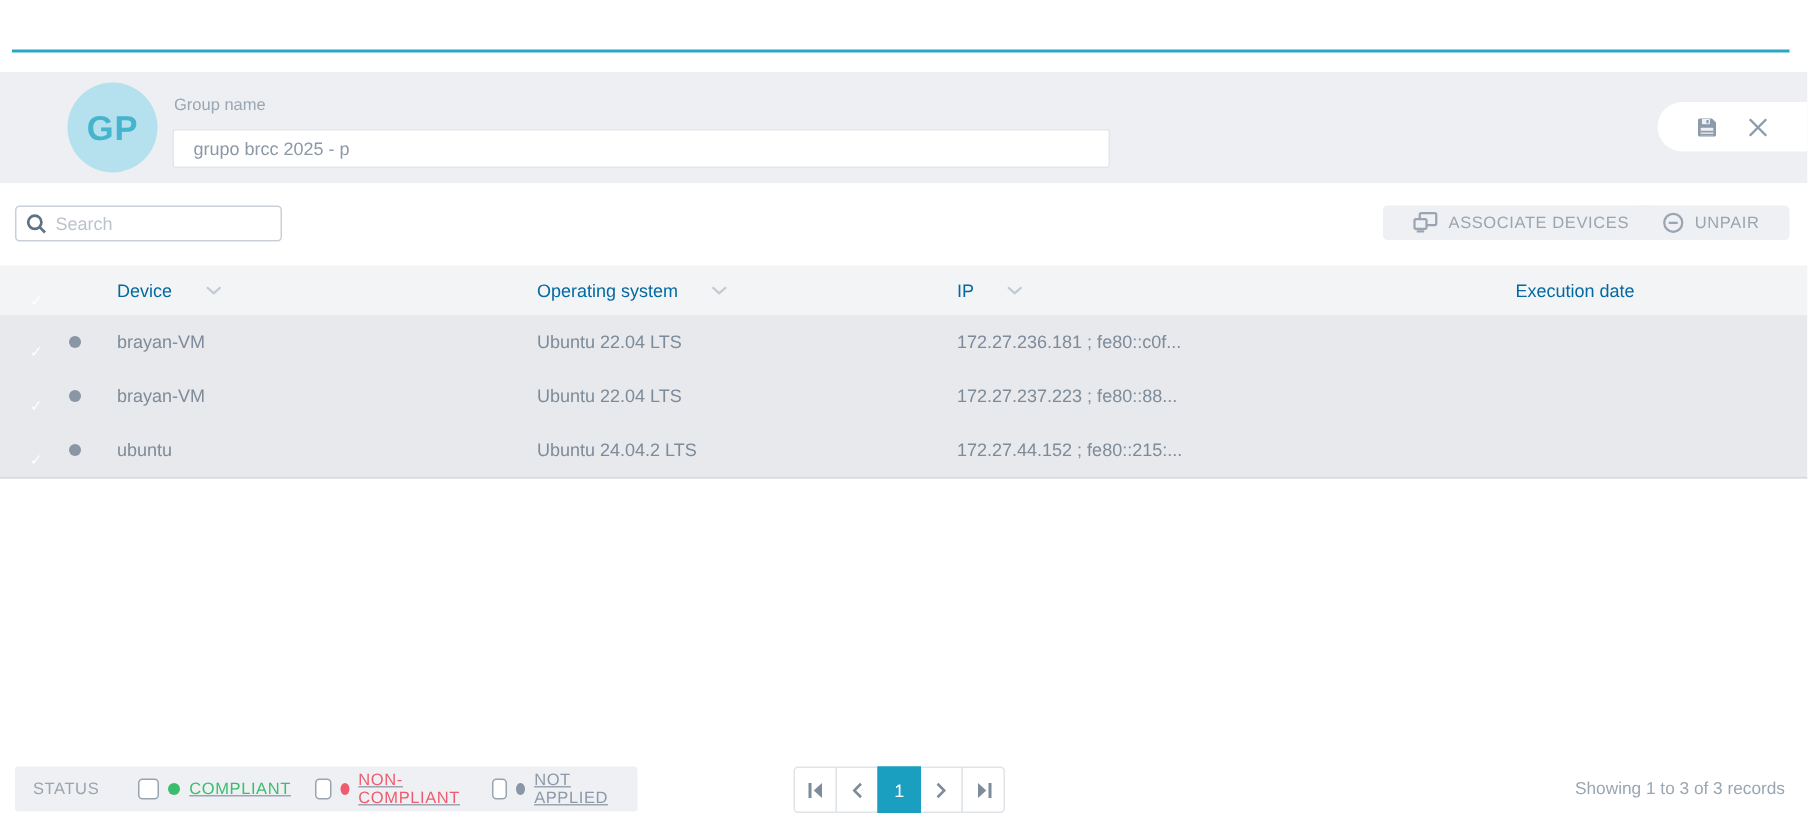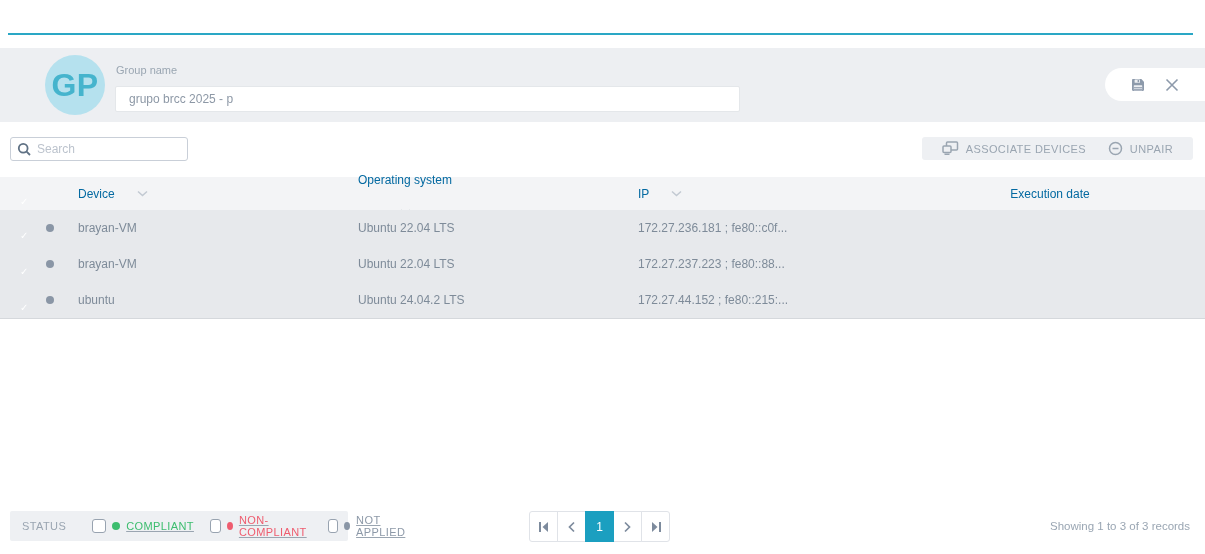--- a/index.html
+++ b/index.html
@@ -7,21 +7,21 @@
     font-family:"Liberation Sans","DejaVu Sans",sans-serif; }
   .stage { position:relative; width:1205px; height:554px; }
 
   
   .page-title { position:absolute; left:10px; top:9px; font-size:14px; color:#2aa7c5; letter-spacing:.3px; }
   .title-rule { position:absolute; left:8px; right:12px; top:33px; height:0; border-top:2px solid #2aa7c5; }
 
   
   .group-panel { position:absolute; left:0; top:48px; width:1205px; height:74px; background:#edeff2; }
   .avatar { position:absolute; left:45px; top:7px; width:60px; height:60px; border-radius:50%;
-    background:#b5e1ee; color:#45b4cd; font-size:32px; font-weight:bold;
+    background:#b5e1ee; color:#45b4cd; font-size:23px; font-weight:bold;
     display:flex; align-items:center; justify-content:center; letter-spacing:.5px; }
   .group-label { position:absolute; left:116px; top:16px; font-size:11px; color:#9aa6b2; }
   .group-input { position:absolute; left:115px; top:38px; width:625px; height:26px; background:#ffffff;
     border:1px solid #e4e7ea; border-radius:2px; font-size:12px; color:#8d98a6; padding:0 13px;
     font-family:"Liberation Sans","DejaVu Sans",sans-serif; outline:none; }
   .panel-actions { position:absolute; right:0; top:20px; height:33px; width:100px; background:#ffffff;
     border-radius:17px 0 0 17px; display:flex; align-items:center; justify-content:center; gap:14px; }
   .icon-btn { background:none; border:none; cursor:pointer; width:20px; height:20px;
     display:flex; align-items:center; justify-content:center; padding:0; }
 
@@ -37,29 +37,29 @@
   .btn-associate { right:99px; }
   .btn-unpair { right:12px; }
 
   
   .thead { position:absolute; left:0; top:177px; width:1205px; height:33px; background:#f3f4f6; }
   .trow  { position:absolute; left:0; width:1205px; height:36px; background:#e7e9ec; cursor:pointer;padding-left:34px; }
   .row0 { top:210px; } .row1 { top:246px; } .row2 { top:282px; border-bottom:1px solid #d5d8dc; height:37px; }
   .cell { position:absolute; top:50%; transform:translateY(-50%); font-size:12px; color:#7e8b99; white-space:nowrap; }
   .hcell { color:#0369a1; display:flex; align-items:center; gap:22px; }
   .c-check { left:20px; } .c-dot { left:46px; } .c-device { left:78px; }
-  .c-os { left:358px;flex-direction:column; } .c-ip { left:638px; }
+  .c-os { left:358px; } .c-ip { left:638px; }
   .c-exec { left:930px; width:240px; text-align:center; justify-content:center; }
   .cbx { width:15px; height:15px; border-radius:3px; background:#29a8c6; position:relative; cursor:pointer; }
   .cbx::after { content:"✓"; position:absolute; left:0; top:0; width:100%; height:100%;
     color:#fff; font-size:10px; line-height:15px; text-align:center; font-weight:bold; }
   .dot { width:8px; height:8px; border-radius:50%; background:#8a96a6; display:inline-block; }
 
   
-  .status-bar { position:absolute; left:10px; top:511px; width:338px; height:30px; background:#eef0f3;
+  .status-bar { position:absolute; left:10px; top:511px; width:415px; height:30px; background:#eef0f3;
     border-radius:2px; display:flex; align-items:center; font-size:11px; color:#9aa5b1; }
   .status-label { padding:0 12px; letter-spacing:.4px; }
   .status-sep { width:1px; height:18px; background:#d8dbe0; margin-right:14px; }
   .legend-item { display:flex; align-items:center; gap:6px; margin-right:16px; cursor:pointer;text-decoration:underline; }
   .cbx-empty { width:14px; height:14px; background:#fff; border:1.5px solid #98a3b0; border-radius:3px; }
   .l-green { color:#3cbd6e; letter-spacing:.4px; } .d-green { background:#3cbd6e; }
   .l-red { color:#ee5c6f; letter-spacing:.4px; } .d-red { background:#ee5c6f; }
   .l-gray { color:#8d99a8; letter-spacing:.4px; } .d-gray { background:#8a96a6; }
 
   .pagination { position:absolute; left:529px; top:511px; display:flex; }

